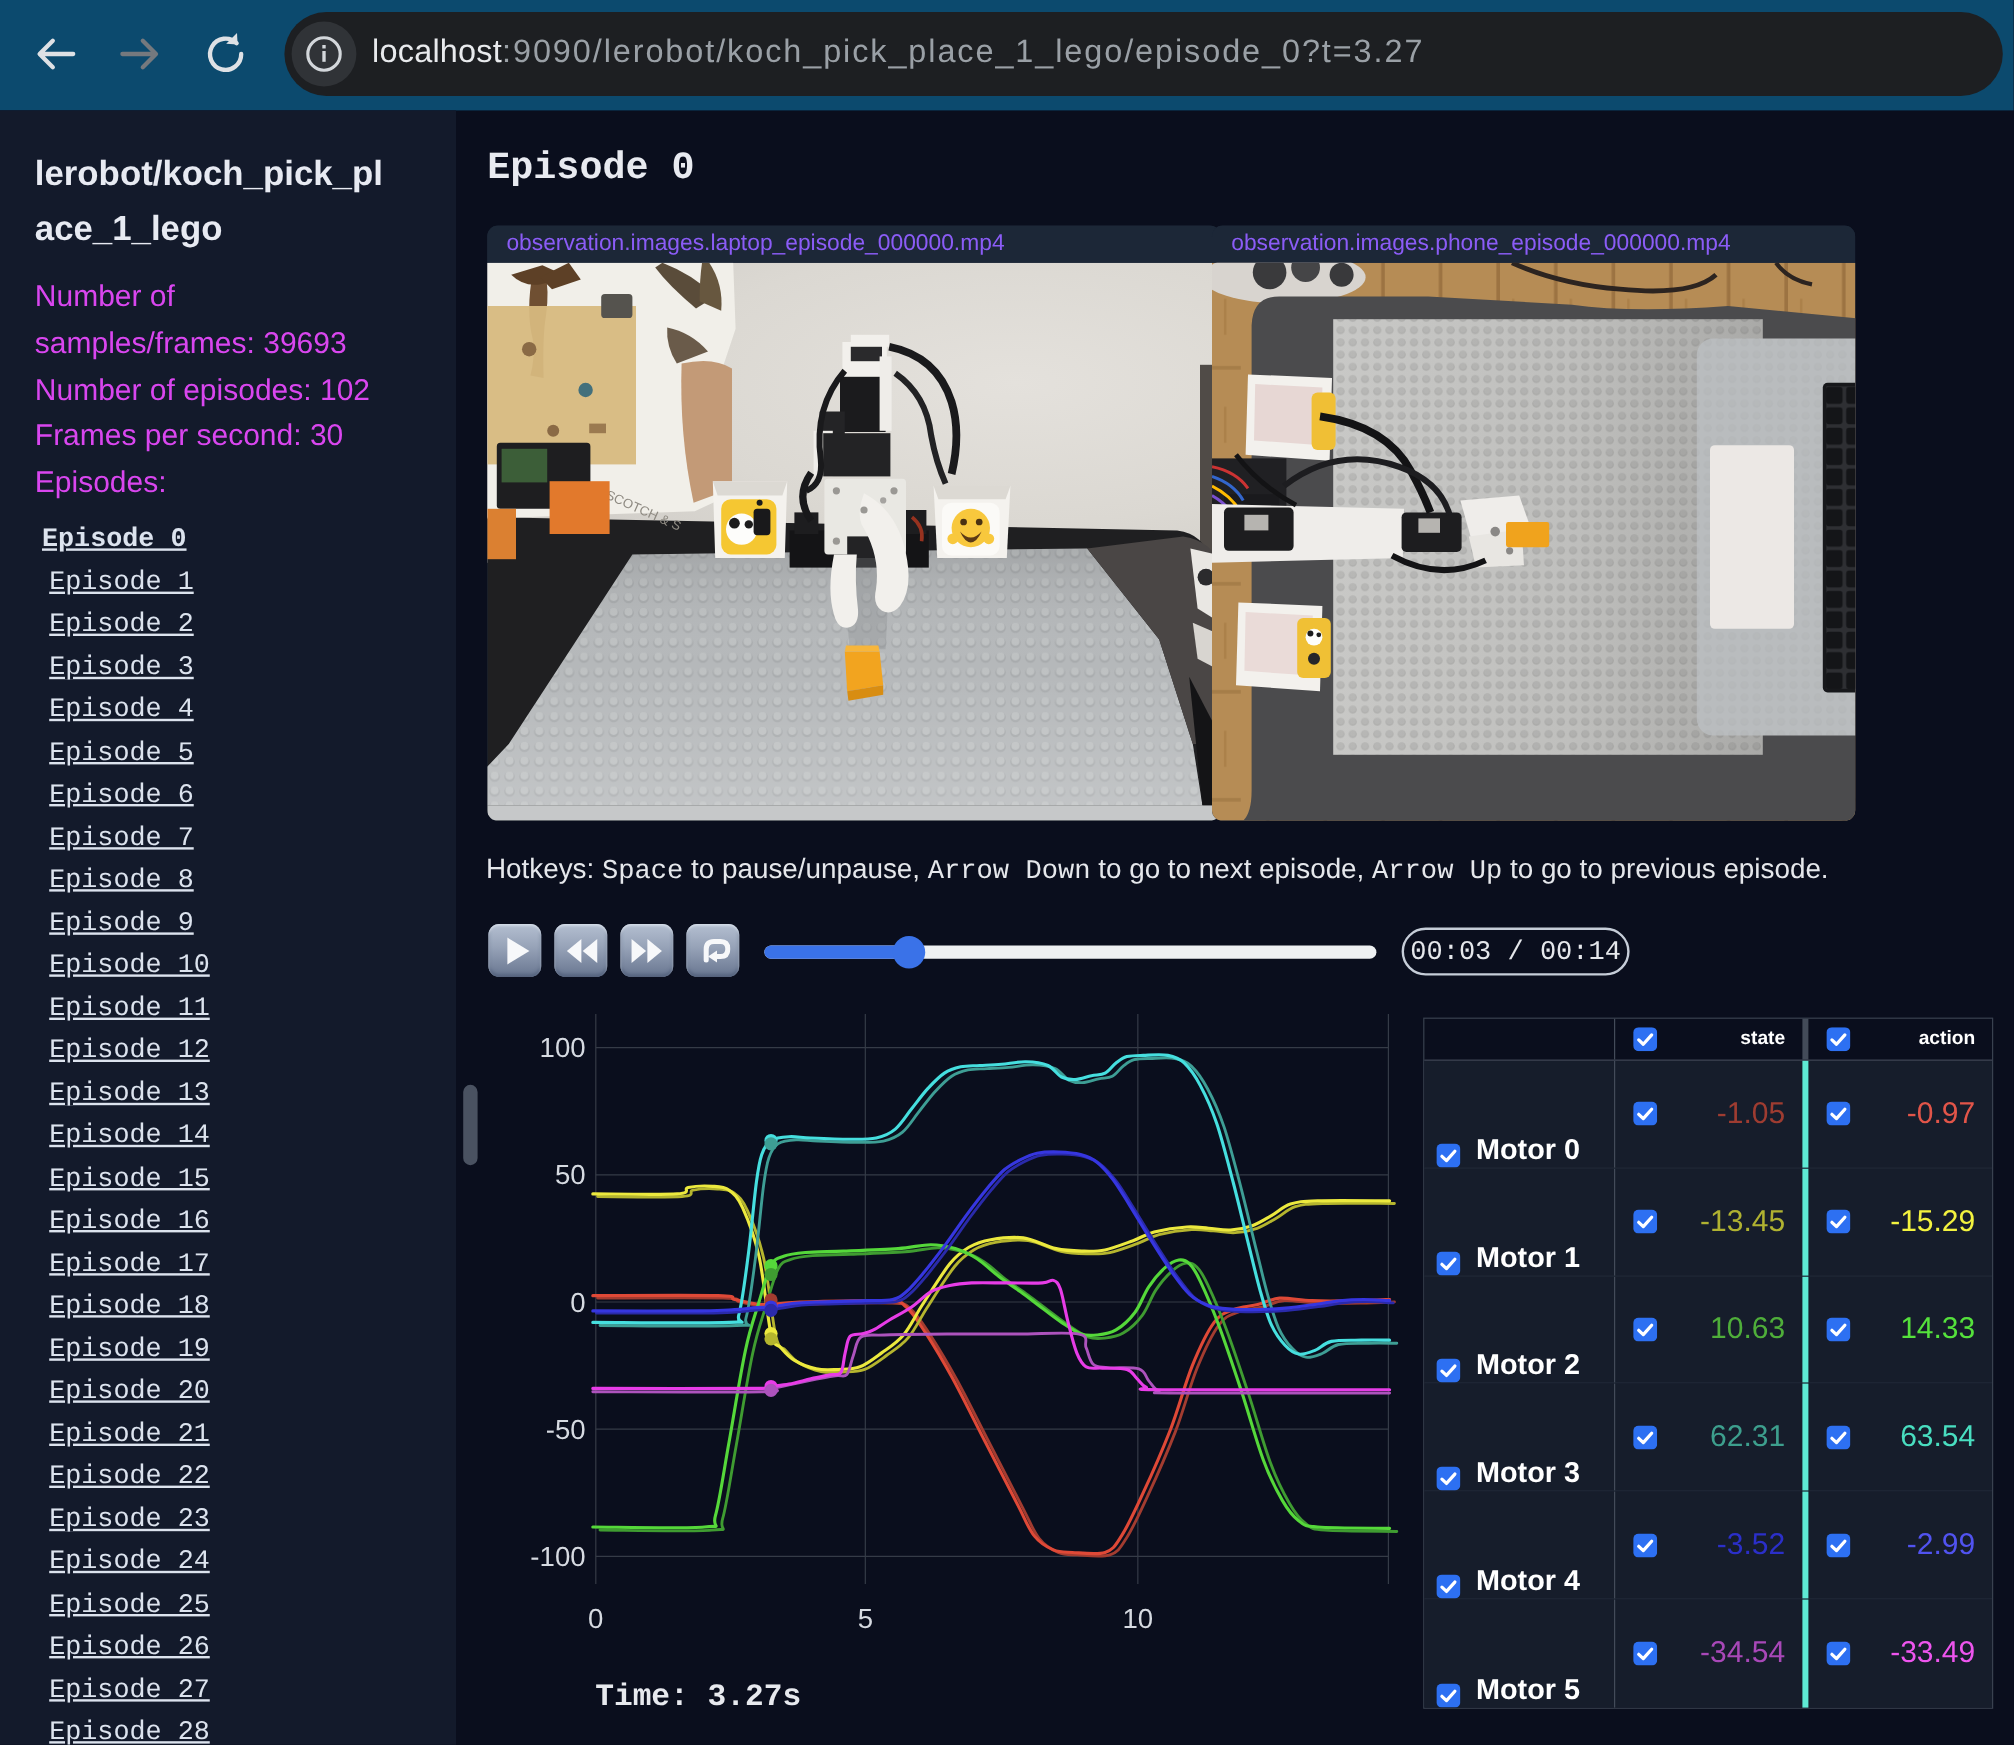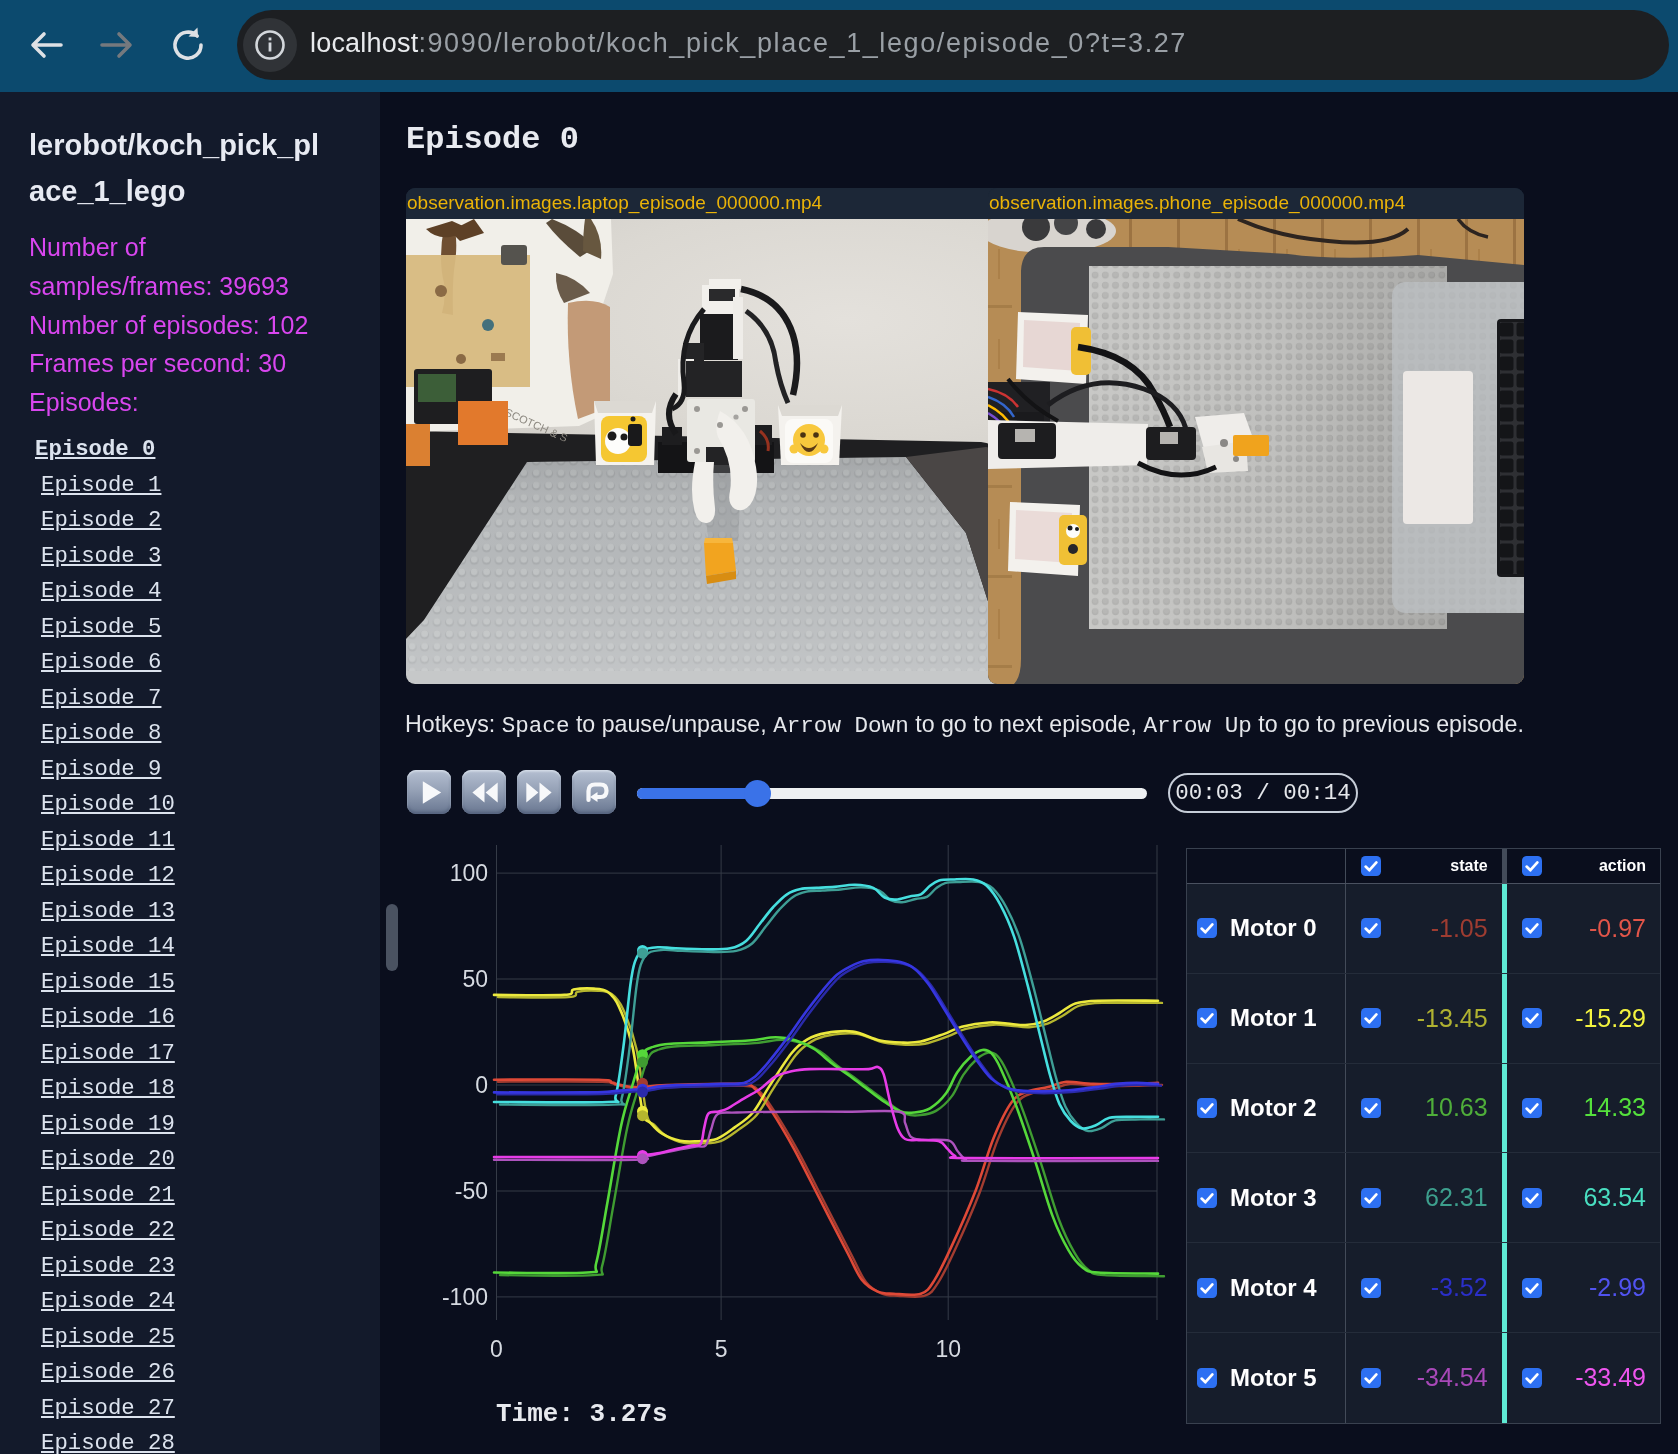--- a/index.html
+++ b/index.html
@@ -9,39 +9,39 @@
 .urltext { position:absolute; left:310px; top:28px; font-size:27px; letter-spacing:0.2px; }
 .uhost { color:#e8eaed; } .upath { color:#9aa0a6; letter-spacing:1.6px; }
 .sidebar { position:absolute; left:0; top:92px; width:380px; height:1362px; background:#131a2b; }
 .dstitle { position:absolute; left:29px; top:31px; width:298px; font-size:29px; font-weight:bold; color:#e7eaf2; line-height:45.5px; word-break:break-all; }
 .dsinfo { position:absolute; left:29px; top:136px; width:292px; font-size:25px; color:#d946ef; line-height:38.8px; }
 .eplist { position:absolute; left:41px; top:340px; list-style:none; font-family:"Liberation Mono",monospace; font-size:22.3px; line-height:35.5px; }
 .eplist a { color:#dce3ee; text-decoration:underline; }
 .eplist li.active { margin-left:-6px; font-weight:bold; }
 .mainh { position:absolute; left:406px; top:121px; font-family:"Liberation Mono",monospace; font-weight:bold; font-size:32px; color:#e8eaf0; }
 .panel { position:absolute; top:188px; border-radius:9px; overflow:hidden; background:#1c2737; }
-.ptitle { height:31px; font-size:19px; color:#eab308; padding-left:1px; line-height:30px; background:#1c2737; white-space:nowrap; }
+.ptitle { height:31px; font-size:19px; color:#8b5cf6; padding-left:16px; line-height:30px; background:#1c2737; white-space:nowrap; }
 .hotkeys { position:absolute; left:405px; top:711px; font-size:23.2px; color:#e5e7eb; }
 .hk { font-family:"Liberation Mono",monospace; font-size:22.6px; }
 .vbtn { position:absolute; top:770px; width:44px; height:44px; border-radius:9px;
   background:linear-gradient(180deg,#b4bfd1 0%,#96a2b7 45%,#687690 100%);
   box-shadow:inset 0 1.5px 2px #d6dee9, inset 0 -2px 3px #53617c;
   display:flex; align-items:center; justify-content:center; }
 .strack { position:absolute; left:637px; top:788px; width:510px; height:11px; border-radius:6px; background:#eef0f2; }
 .sfill { position:absolute; left:637px; top:788px; width:126px; height:11px; border-radius:6px 0 0 6px; background:#3a72e8; }
 .sthumb { position:absolute; left:744px; top:780px; width:27px; height:27px; border-radius:50%; background:#3a72e8; }
 .timebox { position:absolute; left:1168px; top:773px; width:190px; height:40px; border:2px solid #c6cdd8; border-radius:20px;
   font-family:"Liberation Mono",monospace; font-size:22.5px; color:#e5e7eb; text-align:center; line-height:36px; white-space:nowrap; }
 .chart { position:absolute; left:400px; top:840px; }
 .dtable { position:absolute; left:1186px; top:848px; width:475px; color:#fff; border:1px solid #39414f; }
 .thead { display:flex; height:35px; border-bottom:1px solid #4a5160; }
 .trow { display:flex; height:89.8px; background:#161d2b; border-bottom:1px solid #242c3a; }
 .trow:last-child { border-bottom:none; }
 .tc { display:flex; align-items:center; position:relative; }
-.c1 { width:159px; padding-left:10px; }
+.c1 { width:159px; padding-left:10px;align-items:flex-end; }
 .c2 { width:157px; border-left:1px solid #434b59; padding-left:15px; }
 .c3 { width:159px; border-left:5px solid #5eead4; padding-left:15px; }
 .thead .tc { border-color:#434b59; }
 .hlbl { font-weight:bold; font-size:16px; margin-left:auto; margin-right:14px; }
 .mname { font-weight:bold; font-size:24px; margin-left:13px; }
 .val { font-size:25px; margin-left:auto; margin-right:14px; }
 .cb { flex:0 0 auto; }
 </style></head>
 <body>
 <div class="chrome">
@@ -192,21 +192,21 @@
 <circle cx="291" cy="190" r="3" fill="#9a9894"></circle>
       <circle cx="339" cy="190" r="3" fill="#9a9894"></circle>
       <circle cx="291" cy="232" r="3" fill="#9a9894"></circle>
       <circle cx="314" cy="206" r="3" fill="#9a9894"></circle>
       <circle cx="330" cy="198" r="2.6" fill="#a5a3a0"></circle>
 <path d="M298 324 L327 324 L330 352 L300 357 Z" fill="#f2a41f"></path>
 <path d="M298 324 L327 324 L326 319 L299 319 Z" fill="#f7b63c"></path>
 <path d="M300 357 L330 352 L330 360 L301 365 Z" fill="#d88d12"></path>
 </svg>
 </div>
-<div class="panel" style="left:988px;width:536px;height:496px">
+<div class="panel" style="left:1010px;width:536px;height:496px">
 <div class="ptitle">observation.images.phone_episode_000000.mp4</div>
 <svg width="614" height="465" viewBox="0 0 614 465">
 <defs>
 <linearGradient id="plateg" x1="0" y1="0" x2="1" y2="0">
 <stop offset="0%" stop-color="#c8c8c6"></stop>
           <stop offset="55%" stop-color="#bfbfbd"></stop>
           <stop offset="100%" stop-color="#a9a9a7"></stop>
 </linearGradient>
 <pattern id="studR" width="10.2" height="10.2" patternUnits="userSpaceOnUse">
 <circle cx="5.1" cy="5.1" r="3.4" fill="#0000001c"></circle>

